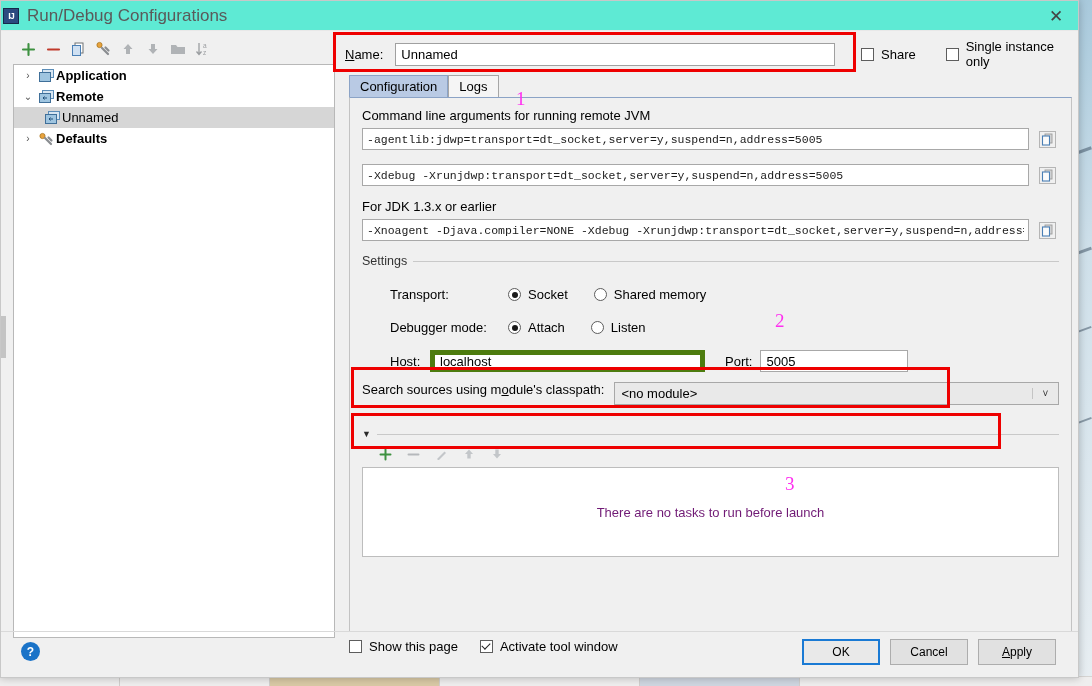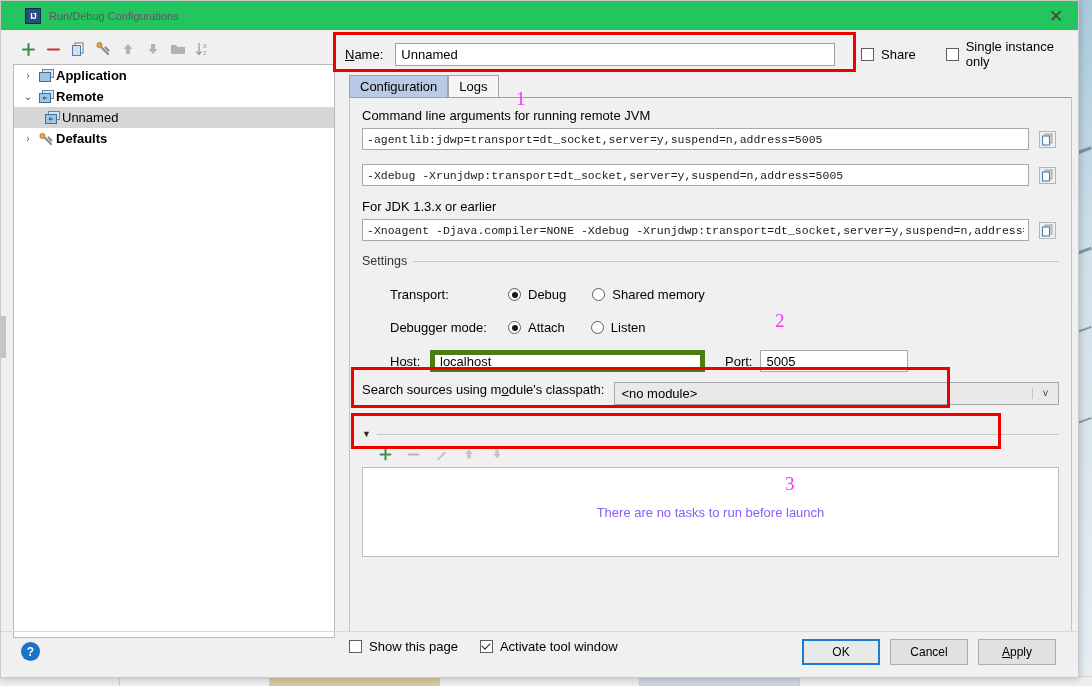--- a/index.html
+++ b/index.html
@@ -27,32 +27,32 @@
   .tb-item { height: 10px; border-right: 1px solid #d0cecc; }
 
   
   #dialog {
     position: absolute; left: 0; top: 0; width: 1079px; height: 678px;
     background: #f0f0f0;
     border: 1px solid #c8c8c8;
     box-shadow: 0 0 8px rgba(0,0,0,.25);
   }
   #titlebar {
-    height: 30px; background: #22c55e;
-    display: flex; align-items: center; padding-left: 24px;
+    height: 30px; background: #5eead4;
+    display: flex; align-items: center; padding-left: 2px;
     border-bottom: 1px solid #e8e8e8;
   }
   #title-icon {
     width: 16px; height: 16px; margin-right: 8px;
     background: #2b4a80; border: 1px solid #16294a;
     color: #fff; font-size: 9px; font-weight: bold;
     display: flex; align-items: center; justify-content: center;
     letter-spacing: -1px;
   }
-  #title-text { font-size: 11px; color: #5a5a5a; }
+  #title-text { font-size: 17px; color: #5a5a5a; }
   #close-btn {
     position: absolute; right: 0; top: 0; width: 44px; height: 30px;
     display: flex; align-items: center; justify-content: center;
     font-size: 17px; color: #444; cursor: default;
   }
 
   
   #body-split { position: absolute; left: 0; top: 30px; right: 0; bottom: 0; }
 
   
@@ -176,21 +176,21 @@
 
   
   #before-launch { margin-top: 24px; }
   #bl-header { display: flex; align-items: center; gap: 6px; font-size: 13px; }
   #bl-header .tri { font-size: 9px; color: #2a2a2a; }
   #bl-header .rule { flex: 1; height: 1px; background: #c9c9c9; }
   #bl-toolbar { display: flex; align-items: center; gap: 6px; height: 26px; padding-left: 12px; margin-top: 2px; }
   #bl-list {
     height: 90px; background: #fff; border: 1px solid #bdbdbd;
     display: flex; align-items: center; justify-content: center;
-    font-size: 13px; color: #8b5cf6;
+    font-size: 13px; color: #701a75;
   }
 
   
   #bottom-checks { position: absolute; left: 4px; top: 608px; display: flex; align-items: center; gap: 22px; }
 
   
   #footer { position: absolute; left: 0; right: 0; bottom: 0; height: 46px; border-top: 1px solid #d9d9d9; }
   #help-icon {
     position: absolute; left: 20px; top: 10px; width: 19px; height: 19px; border-radius: 50%;
     background: #1a73c8; color: #fff; font-size: 12px; font-weight: bold;
@@ -394,21 +394,21 @@
         <div id="settings-group">
           <div class="group-title">
             <span>Settings</span>
             <span class="rule"></span>
           </div>
           <div class="settings-rows">
             <div class="srow">
               <span class="skey">Transport:</span>
               <span class="opt">
                 <span class="rb checked"></span>
-                <span>Debug</span>
+                <span>Socket</span>
               </span>
               <span class="opt">
                 <span class="rb"></span>
                 <span>Shared memory</span>
               </span>
             </div>
             <div class="srow">
               <span class="skey">Debugger mode:</span>
               <span class="opt">
                 <span class="rb checked"></span>

